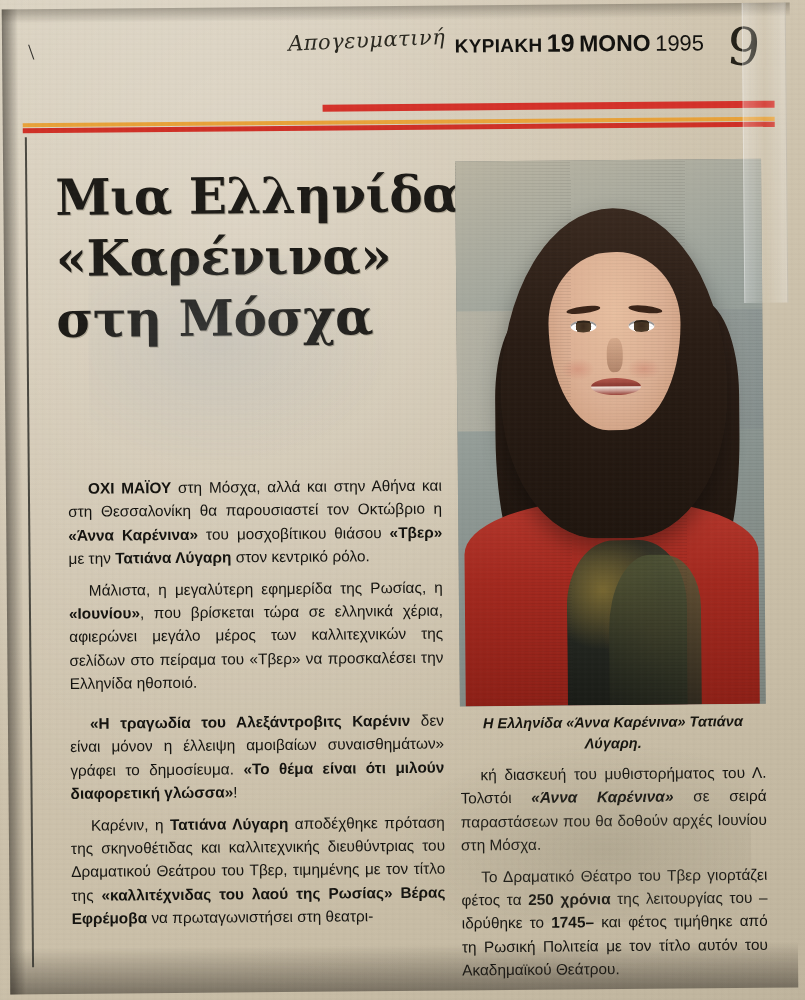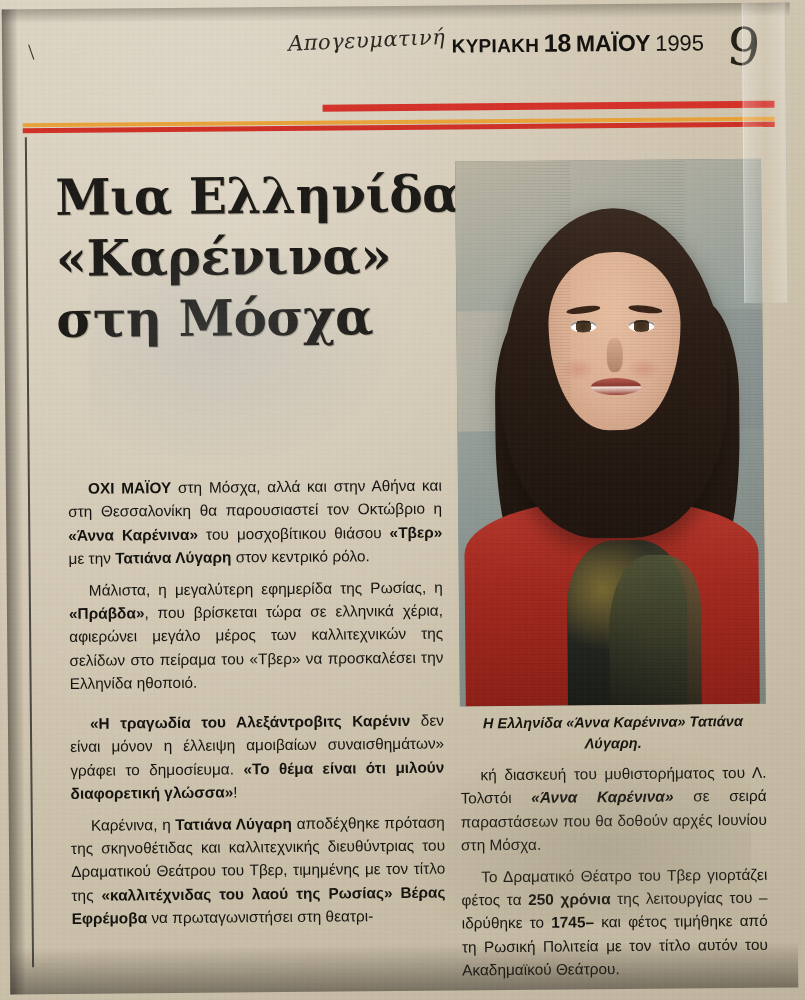--- a/index.html
+++ b/index.html
@@ -358,22 +358,22 @@
 
 <div id="page">
 
   <div id="clipping">
 
     <div id="masthead">
       <span class="tick">\</span>
       <span class="handwritten">Απογευματινή</span>
       <div class="dateline">
         <span class="dl-day">ΚΥΡΙΑΚΗ</span>
-        <span class="dl-num">18</span>
-        <span class="dl-mon">ΜΑΪΟΥ</span>
+        <span class="dl-num">19</span>
+        <span class="dl-mon">ΜΟΝΟ</span>
         <span class="dl-year">1995</span>
       </div>
       <span class="pagenum">9</span>
     </div>
 
     <div id="rules">
       <div class="rule-red-top"></div>
       <div class="rule-orange"></div>
       <div class="rule-red-bottom"></div>
     </div>
@@ -408,25 +408,25 @@
         <div class="halftone"></div>
       </div>
 
       <div id="caption">
         <span>Η Ελληνίδα «Άννα Καρένινα» Τατιάνα</span><br>
         <span>Λύγαρη.</span>
       </div>
 
       <div class="col" id="col-left-top">
           <p><span class="b">ΟΧΙ ΜΑΪΟΥ</span><span> στη Μόσχα, αλλά και στην Αθήνα και στη Θεσσαλονίκη θα παρουσιαστεί τον Οκτώβριο η </span><span class="b">«Άννα Καρένινα»</span><span> του μοσχοβίτικου θιάσου </span><span class="b">«Τβερ»</span><span> με την </span><span class="b">Τατιάνα Λύγαρη</span><span> στον κεντρικό ρόλο.</span></p>
-          <p><span>Μάλιστα, η μεγαλύτερη εφημερίδα της Ρωσίας, η </span><span class="b">«Πράβδα»</span><span>, που βρίσκεται τώρα σε ελληνικά χέρια, αφιερώνει μεγάλο μέρος των καλλιτεχνικών της σελίδων στο πείραμα του </span><span>«Τβερ»</span><span> να προσκαλέσει την Ελληνίδα ηθοποιό.</span></p>
+          <p><span>Μάλιστα, η μεγαλύτερη εφημερίδα της Ρωσίας, η </span><span class="b">«Ιουνίου»</span><span>, που βρίσκεται τώρα σε ελληνικά χέρια, αφιερώνει μεγάλο μέρος των καλλιτεχνικών της σελίδων στο πείραμα του </span><span>«Τβερ»</span><span> να προσκαλέσει την Ελληνίδα ηθοποιό.</span></p>
         </div>
       <div class="col" id="col-left-bottom">
           <p><span class="b">«Η τραγωδία του </span><span class="b">Αλεξάντροβιτς Καρένιν</span><span> δεν είναι μόνον η έλλειψη αμοιβαίων συναισθημάτων»</span><span> γράφει το δημοσίευμα. </span><span class="b">«Το θέμα είναι ότι μιλούν διαφορετική γλώσσα»</span><span>!</span></p>
-          <p><span>Καρένινα, η </span><span class="b">Τατιάνα Λύγαρη</span><span> αποδέχθηκε πρόταση της σκηνοθέτιδας και καλλιτεχνικής διευθύντριας του Δραματικού Θεάτρου του Τβερ, τιμημένης με τον τίτλο της </span><span class="b">«καλλιτέχνιδας του λαού της Ρωσίας» Βέρας Εφρέμοβα</span><span> να πρωταγωνιστήσει στη θεατρι-</span></p>
+          <p><span>Καρένιν, η </span><span class="b">Τατιάνα Λύγαρη</span><span> αποδέχθηκε πρόταση της σκηνοθέτιδας και καλλιτεχνικής διευθύντριας του Δραματικού Θεάτρου του Τβερ, τιμημένης με τον τίτλο της </span><span class="b">«καλλιτέχνιδας του λαού της Ρωσίας» Βέρας Εφρέμοβα</span><span> να πρωταγωνιστήσει στη θεατρι-</span></p>
         </div>
       <div class="col" id="col-right-bottom">
           <p><span>κή διασκευή του μυθιστορήματος του Λ. Τολστόι </span><span class="bi">«Άννα Καρένινα»</span><span> σε σειρά παραστάσεων που θα δοθούν αρχές Ιουνίου στη Μόσχα.</span></p>
           <p><span>Το Δραματικό Θέατρο του Τβερ γιορτάζει φέτος τα </span><span class="b">250 χρόνια</span><span> της λειτουργίας του –ιδρύθηκε το </span><span class="b">1745–</span><span> και φέτος τιμήθηκε από τη Ρωσική Πολιτεία με τον τίτλο αυτόν του Ακαδημαϊκού Θεάτρου.</span></p>
         </div>
 
       <div class="stain1"></div>
       <div class="stain2"></div>
     </div>
 

